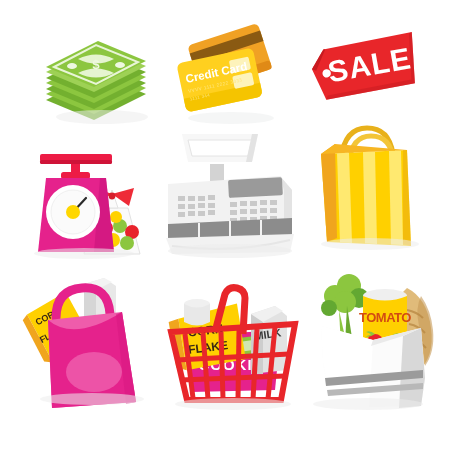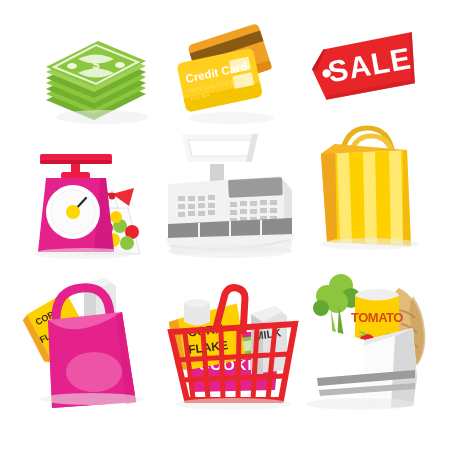--- a/index.html
+++ b/index.html
@@ -276,21 +276,21 @@
           <line x1="112" y1="49" x2="105" y2="121"></line>
         </g>
         <line x1="14" y1="82" x2="126" y2="76" stroke="#e8262a" stroke-width="5"></line>
         <line x1="18" y1="102" x2="122" y2="98" stroke="#e8262a" stroke-width="5"></line>
 
         <path d="M52,54 L62,16 q4,-8 12,-6 q8,2 8,10 L80,56" fill="none" stroke="#e8262a" stroke-width="7" stroke-linejoin="round"></path>
       </g>
     </svg>
   </div>
 
-  <div class="cell" style="left:295px;top:266px;width:140px;height:148px;">
+  <div class="cell" style="left:303px;top:266px;width:140px;height:148px;">
     <div class="shadow" style="left:10px;top:132px;width:110px;height:12px;opacity:.55;"></div>
     <svg width="140" height="148" viewBox="0 0 140 148">
 
       <g>
         <circle cx="46" cy="20" r="12" fill="#8cc63f"></circle>
         <circle cx="32" cy="30" r="11" fill="#8cc63f"></circle>
         <circle cx="56" cy="32" r="10" fill="#63a832"></circle>
         <circle cx="42" cy="36" r="11" fill="#8cc63f"></circle>
         <circle cx="26" cy="42" r="8" fill="#63a832"></circle>
         <path d="M44,40 L50,78 L42,78 Z" fill="#6aa82f"></path>

